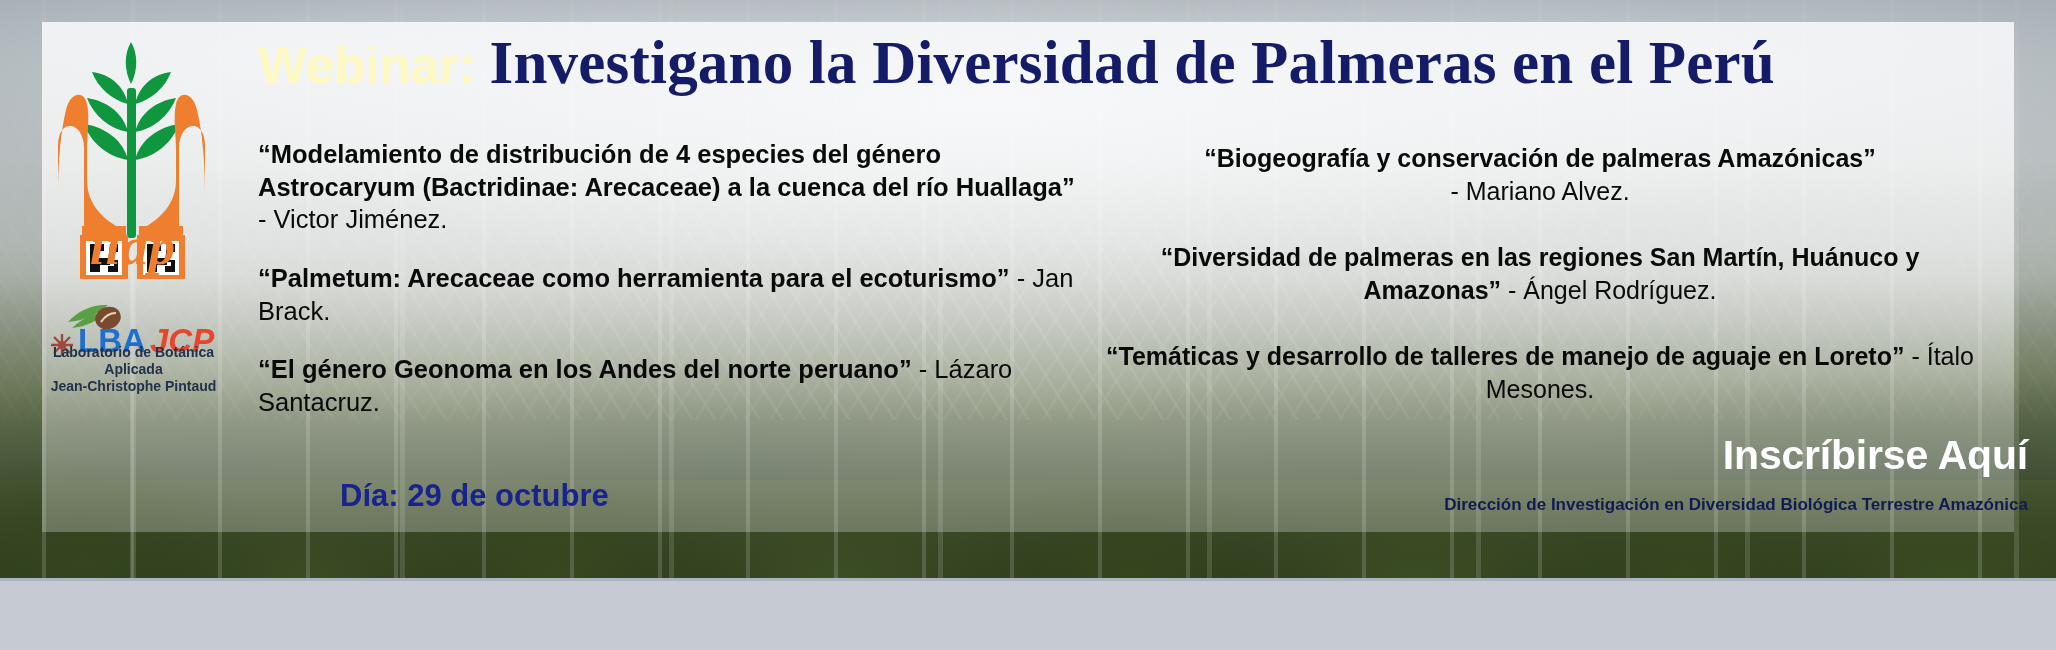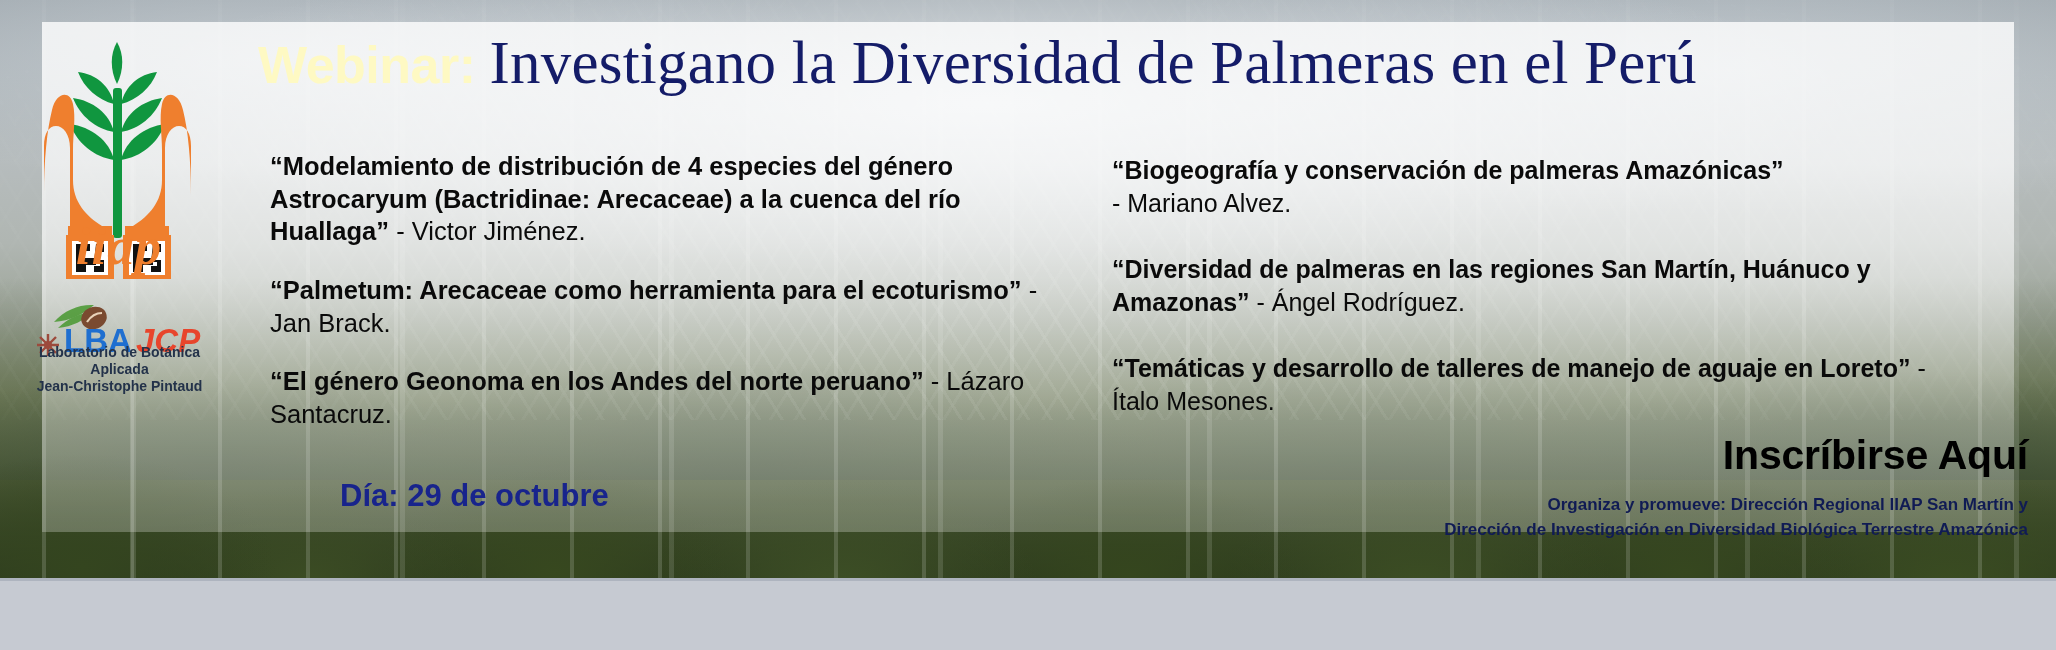--- a/index.html
+++ b/index.html
@@ -162,21 +162,21 @@
         rgba(255,255,255,.80) 0%,
         rgba(255,255,255,.72) 28%,
         rgba(255,255,255,.52) 56%,
         rgba(255,255,255,.34) 78%,
         rgba(255,255,255,.26) 100%);
   }
 
   
   #logo-column {
     position: absolute;
-    left: 32px;
+    left: 46px;
     top: 24px;
     width: 175px;
     height: 450px;
   }
   #iiap-logo { position: absolute; left: 8px; top: 6px; width: 155px; height: 250px; }
   #iiap-wordmark {
     position: absolute;
     left: 12px;
     top: 196px;
     width: 150px;
@@ -213,44 +213,44 @@
   }
   #headline-webinar {
     font-family: "Liberation Sans", sans-serif;
     font-weight: 700;
     font-size: 52px;
     color: #fef9c3;
     letter-spacing: -.5px;
   }
   #headline-main {
     font-family: "Liberation Serif", serif;
-    font-weight: 400;
+    font-weight: 700;
     font-size: 61px;
     color: #141c68;
     letter-spacing: .2px;
     margin-left: 14px;
   }
 
   
   .column { position: absolute; }
   #col-left  { left: 258px; top: 138px;  width: 820px; }
   #col-right { left: 1100px; top: 142px; width: 880px; }
 
   .talk { margin-bottom: 26px; }
   .talk-text {
     font-family: "Liberation Sans", sans-serif;
     font-size: 25.5px;
     line-height: 1.28;
     color: #0a0a0a;
-    margin: 12px;
+    margin: 0;
   }
   .talk-title { font-weight: 700; }
   .talk-author { font-weight: 400; }
 
-  #col-right .talk-text { font-size: 25px; line-height: 1.30; }
+  #col-right .talk-text { font-size: 25px; line-height: 1.30; text-align: center; }
   #col-right .talk { margin-bottom: 34px; }
 
   
   #datetime-row {
     position: absolute;
     left: 340px;
     top: 478px;
     width: 700px;
     display: flex;
     gap: 55px;
@@ -264,21 +264,21 @@
   }
 
   
   #register-cta {
     position: absolute;
     right: 28px;
     top: 432px;
     font-family: "Liberation Sans", sans-serif;
     font-weight: 700;
     font-size: 41px;
-    color: #000000;
+    color: #ffffff;
     white-space: nowrap;
     text-align: left;
     letter-spacing: -.2px;
   }
 
   
   #organizer {
     position: absolute;
     right: 28px;
     top: 493px;
@@ -408,18 +408,17 @@
       </div>
     </div>
 
     <div id="datetime-row">
       <div class="datetime-item">Día: 29 de octubre</div>
     </div>
 
     <div id="register-cta">Inscríbirse Aquí</div>
 
     <div id="organizer">
-      <div class="organizer-line">Organiza y promueve: Dirección Regional IIAP San Martín y</div>
       <div class="organizer-line">Dirección de Investigación en Diversidad Biológica Terrestre Amazónica</div>
     </div>
 
   </div>
 </div>
 
 </body></html>

